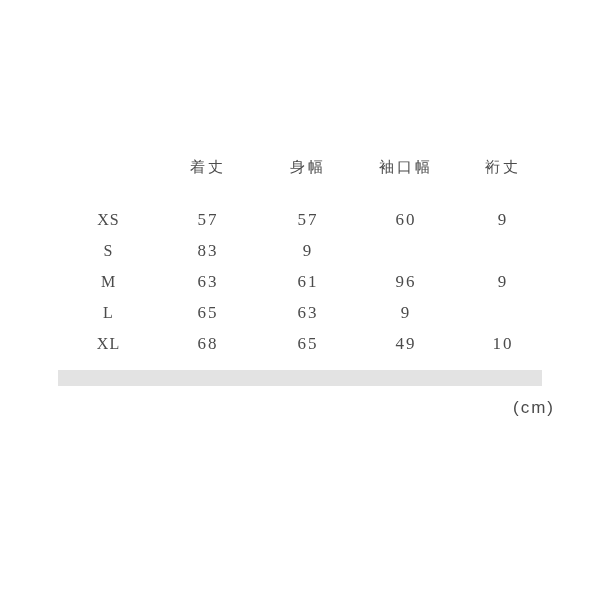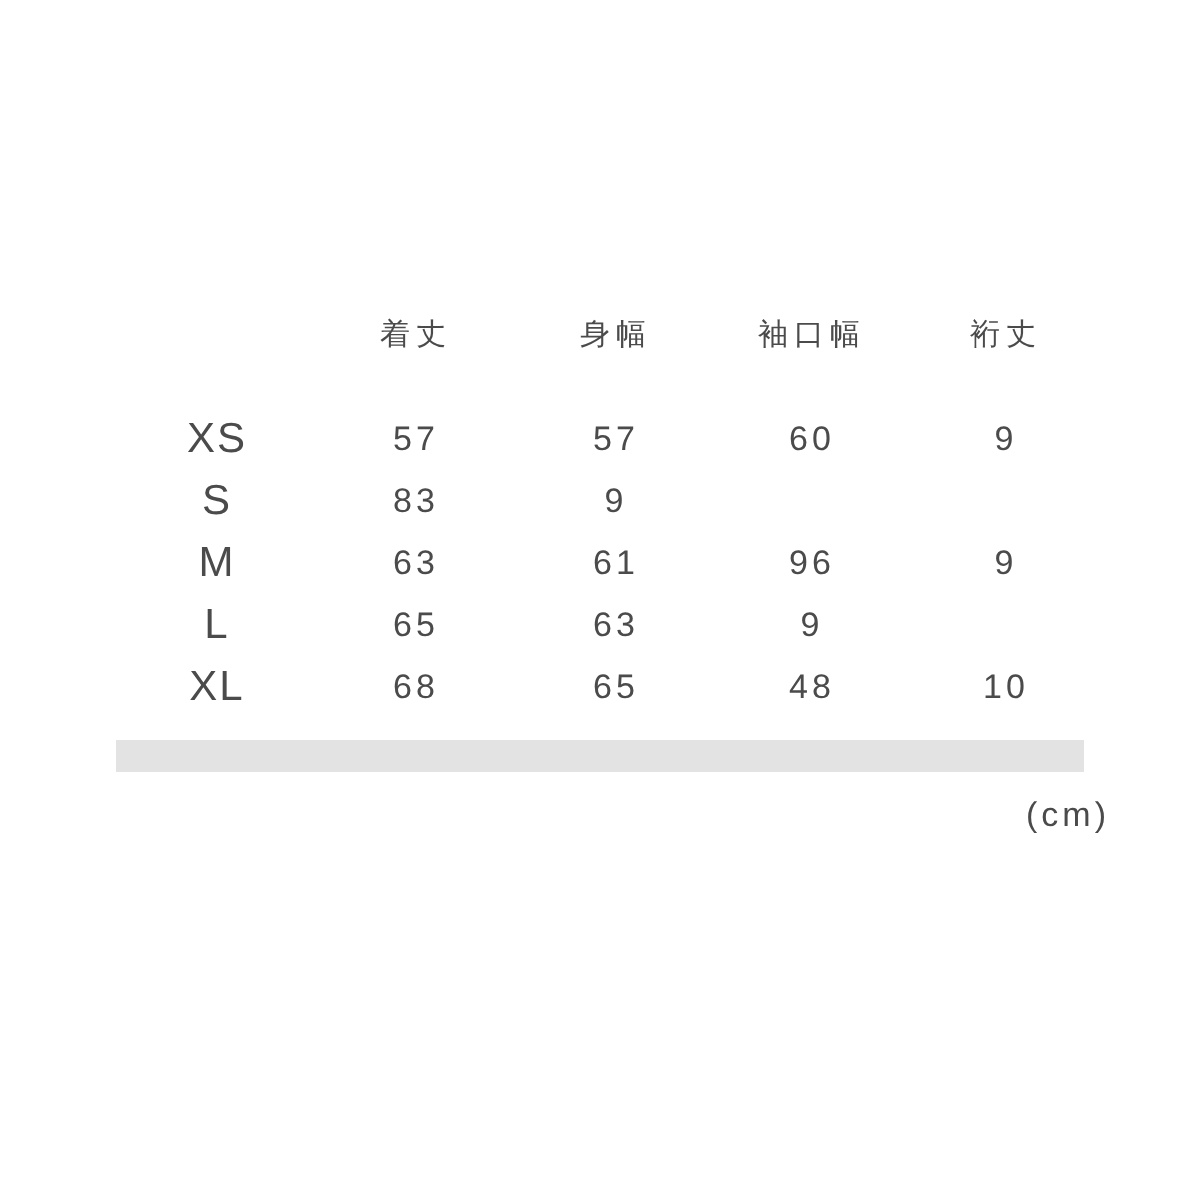--- a/index.html
+++ b/index.html
@@ -31,27 +31,28 @@
   .sc-row.header {
     height: 25px;
     margin-bottom: 24px;
   }
   .cell {
     text-align: center;
     font-size: 17px;
     letter-spacing: 2px;
     font-weight: 400;
     white-space: nowrap;
+    font-family: Liberation Serif, serif;
   }
   .header .cell {
     font-size: 15px;
     letter-spacing: 3px;
   }
   .size-cell {
-    font-size: 21px;
+    font-size: 16px;
     letter-spacing: 1px;
   }
   .divider-bar {
     position: absolute;
     left: 58px;
     top: 370px;
     width: 484px;
     height: 16px;
     background: #e3e3e3;
   }
@@ -105,21 +106,21 @@
       <div class="cell size-cell">L</div>
       <div class="cell">65</div>
       <div class="cell">63</div>
       <div class="cell">9</div>
     </div>
 
     <div class="sc-row">
       <div class="cell size-cell">XL</div>
       <div class="cell">68</div>
       <div class="cell">65</div>
-      <div class="cell">48</div>
+      <div class="cell">49</div>
       <div class="cell">10</div>
     </div>
 
   </div>
 
   <div class="divider-bar"></div>
 
   <div class="unit-label">(cm)</div>
 
 </div>

